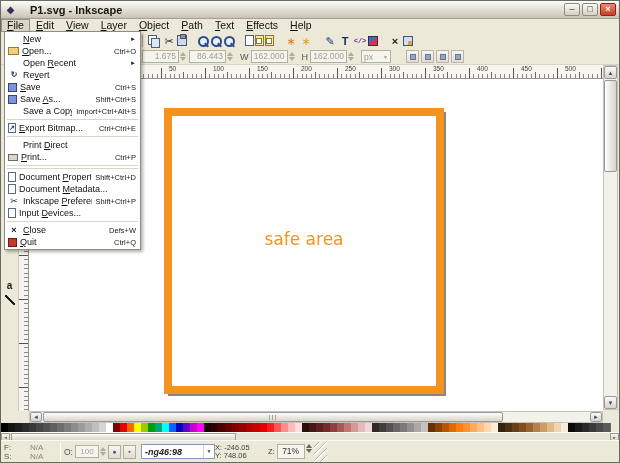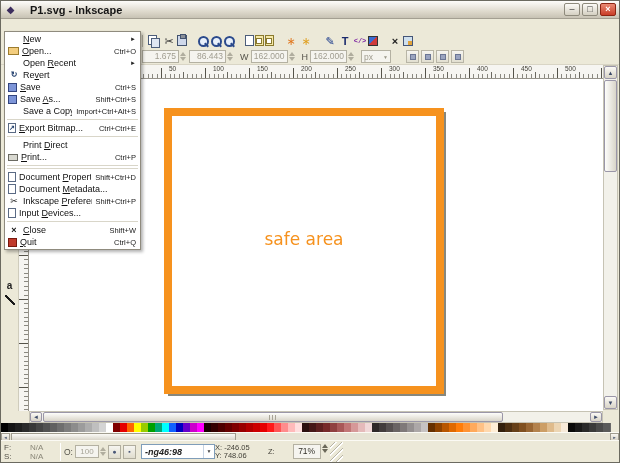--- a/index.html
+++ b/index.html
@@ -115,21 +115,21 @@
   .o-box{width:24px;height:13px;border:1px solid #b4b1a2;background:#f5f4ef;color:#a8a598;font-size:8px;
     line-height:11px;text-align:center;}
   .mini-toggle{width:13px;height:14px;border:1px solid #b0ad9e;background:linear-gradient(#f6f5f0,#e0ddce);
     margin-left:2px;display:flex;align-items:center;justify-content:center;font-size:7px;color:#4b5878;}
   .layer-dd{display:flex;align-items:center;margin-left:5px;width:74px;height:15px;border:1px solid #7f9db9;background:#fff;}
   .layer-dd .txt{flex:1;font-size:9px;font-style:italic;font-weight:bold;color:#222;padding-left:3px;white-space:nowrap;overflow:hidden;}
   .layer-dd .dd{width:11px;text-align:center;font-size:5px;color:#444;border-left:1px solid #c8d4e2;line-height:13px;}
   .status-msg{flex:1;padding-left:7px;font-size:9.5px;color:#141414;white-space:nowrap;overflow:hidden;}
   .coords{width:52px;text-align:left;line-height:8px;font-size:7.5px;color:#44423a;padding-right:2px;}
   .z-label{font-size:7.5px;color:#44423a;margin:0 2px 0 1px;}
-  .zoom-box{display:flex;align-items:flex-start;margin-left:16px;}
+  .zoom-box{display:flex;align-items:flex-start;}
   .zoom-val{width:28px;height:15px;border:1px solid #b4b1a2;background:#f5f4ef;font-size:8.5px;line-height:13px;
     text-align:center;color:#33312a;}
   .grip{width:13px;height:20px;margin-left:2px;background:
     repeating-linear-gradient(135deg,transparent 0 3px,#b8b4a4 3px 4px,#fff 4px 5px);}
   
   .menu-popup{position:absolute;left:3px;top:30px;width:137px;background:#fff;border:1px solid #8f8b7e;
     box-shadow:2px 2px 3px rgba(0,0,0,0.3);padding:1px;z-index:50;}
   .mrow{height:12px;display:flex;align-items:center;padding:0 3px 0 2px;color:#101010;}
   .mrow.hl{background:#cbd2e1;outline:1px solid #98a1b8;}
   .micon{width:12px;height:10px;margin-right:3px;flex:none;display:flex;align-items:center;justify-content:center;
@@ -156,20 +156,31 @@
 <div class="window">
 
   <div class="titlebar">
     <span class="title-icon">◆</span>
     <span class="title-text">P1.svg - Inkscape</span>
     <span class="winbtn">–</span>
     <span class="winbtn">□</span>
     <span class="winbtn close">×</span>
   </div>
 
+  <div class="menubar" id="menubar">
+      <span class="menu-item active"><u>F</u>ile</span>
+      <span class="menu-item"><u>E</u>dit</span>
+      <span class="menu-item"><u>V</u>iew</span>
+      <span class="menu-item"><u>L</u>ayer</span>
+      <span class="menu-item"><u>O</u>bject</span>
+      <span class="menu-item"><u>P</u>ath</span>
+      <span class="menu-item"><u>T</u>ext</span>
+      <span class="menu-item"><u>E</u>ffects</span>
+      <span class="menu-item"><u>H</u>elp</span>
+    </div>
 
   <div class="toolbar">
     <span class="tb-grip"></span>
     <span id="toolbar-icons" style="display:flex;align-items:center;">
         <span class="tbicon sh-pages"></span>
         <span class="tbicon" style="color: rgb(51, 51, 51);">✂</span>
         <span class="tbicon sh-clipboard"></span>
         <span class="tbicon gap sh-mag"></span>
         <span class="tbicon sh-mag"></span>
         <span class="tbicon sh-mag"></span>
@@ -482,21 +493,21 @@
         <span class="mshort">Shift+Ctrl+P</span>
       </div>
       <div class="mrow">
         <span class="micon mi-input-devices"></span>
         <span class="mlabel">Input <u>D</u>evices...</span>
       </div>
       <div class="msep"></div>
       <div class="mrow">
         <span class="micon mi-close">×</span>
         <span class="mlabel"><u>C</u>lose</span>
-        <span class="mshort">Shift+W</span>
+        <span class="mshort">Defs+W</span>
       </div>
       <div class="mrow">
         <span class="micon mi-quit"></span>
         <span class="mlabel"><u>Q</u>uit</span>
         <span class="mshort">Ctrl+Q</span>
       </div>
     </div>
 
 </div>
 

